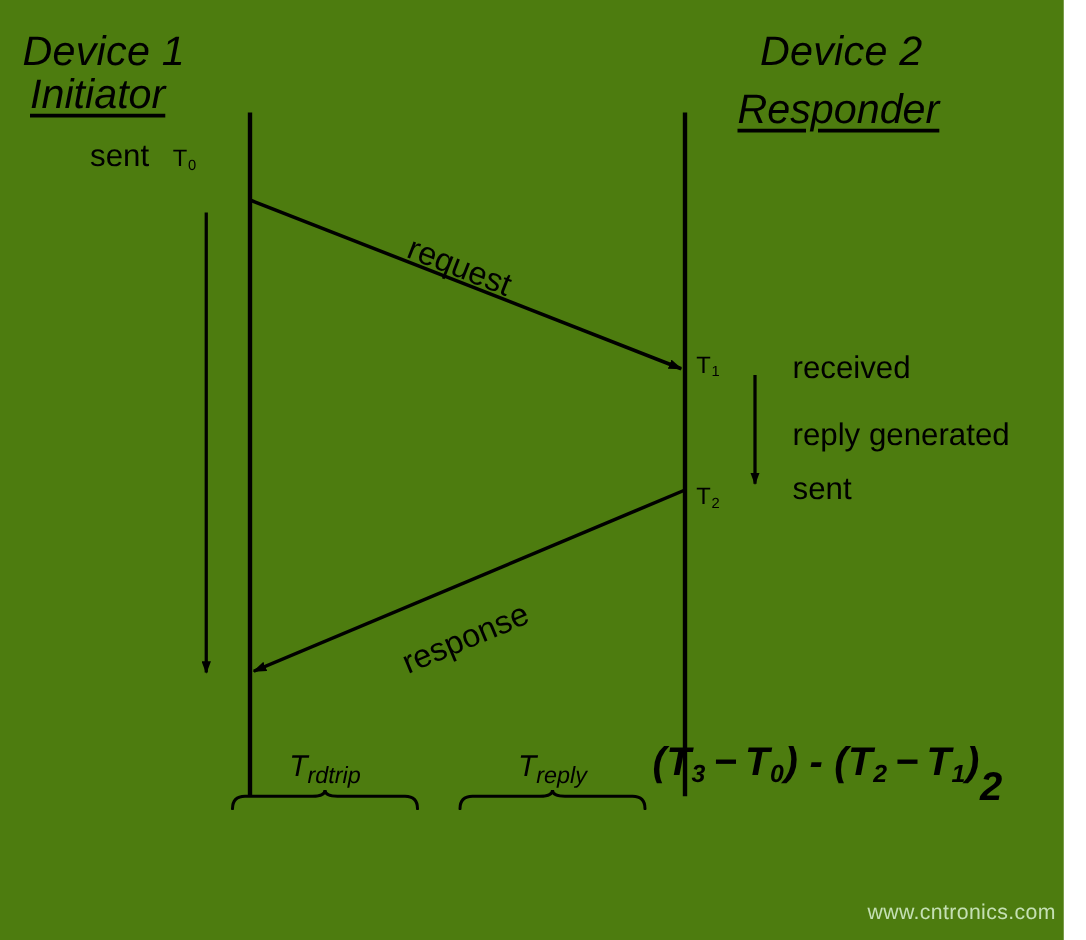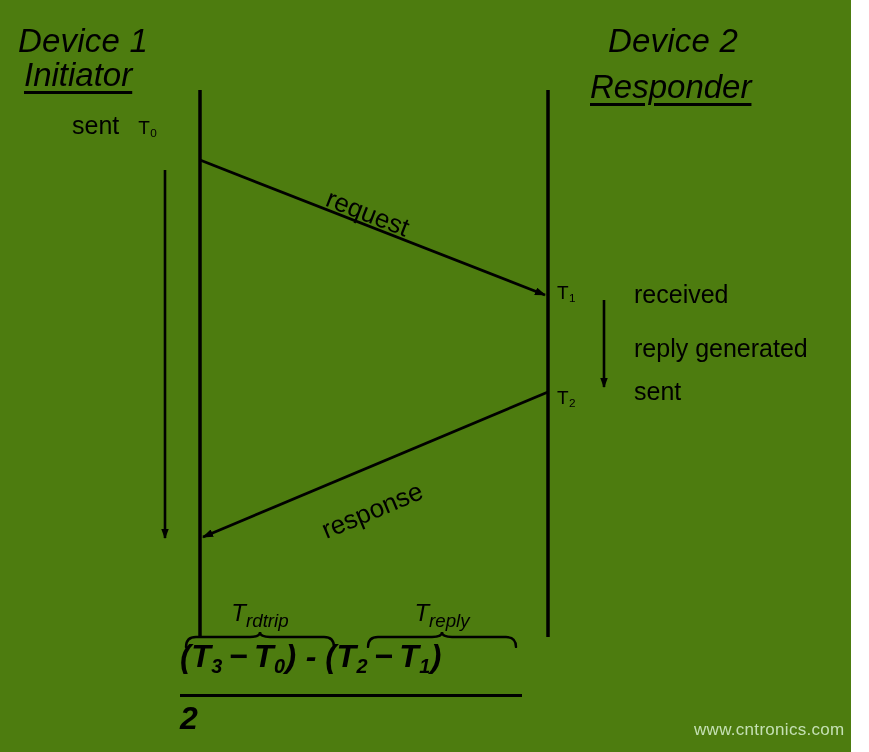--- a/index.html
+++ b/index.html
@@ -83,22 +83,22 @@
   }
   .tof-lhs {
     font-size: 30px;
     font-style: italic;
     font-weight: 700;
     padding-bottom: 26px;
     white-space: nowrap;
   }
   .fraction {
     display: flex;
-    flex-direction: column;
-    align-items: flex-start;
+    flex-direction: row;
+    align-items: flex-end;
     margin-left: 12px;
   }
   .brace-row {
     display: flex;
     align-items: flex-end;
     justify-content: center;
     gap: 0px;
     height: 52px;
   }
   .brace-group {

